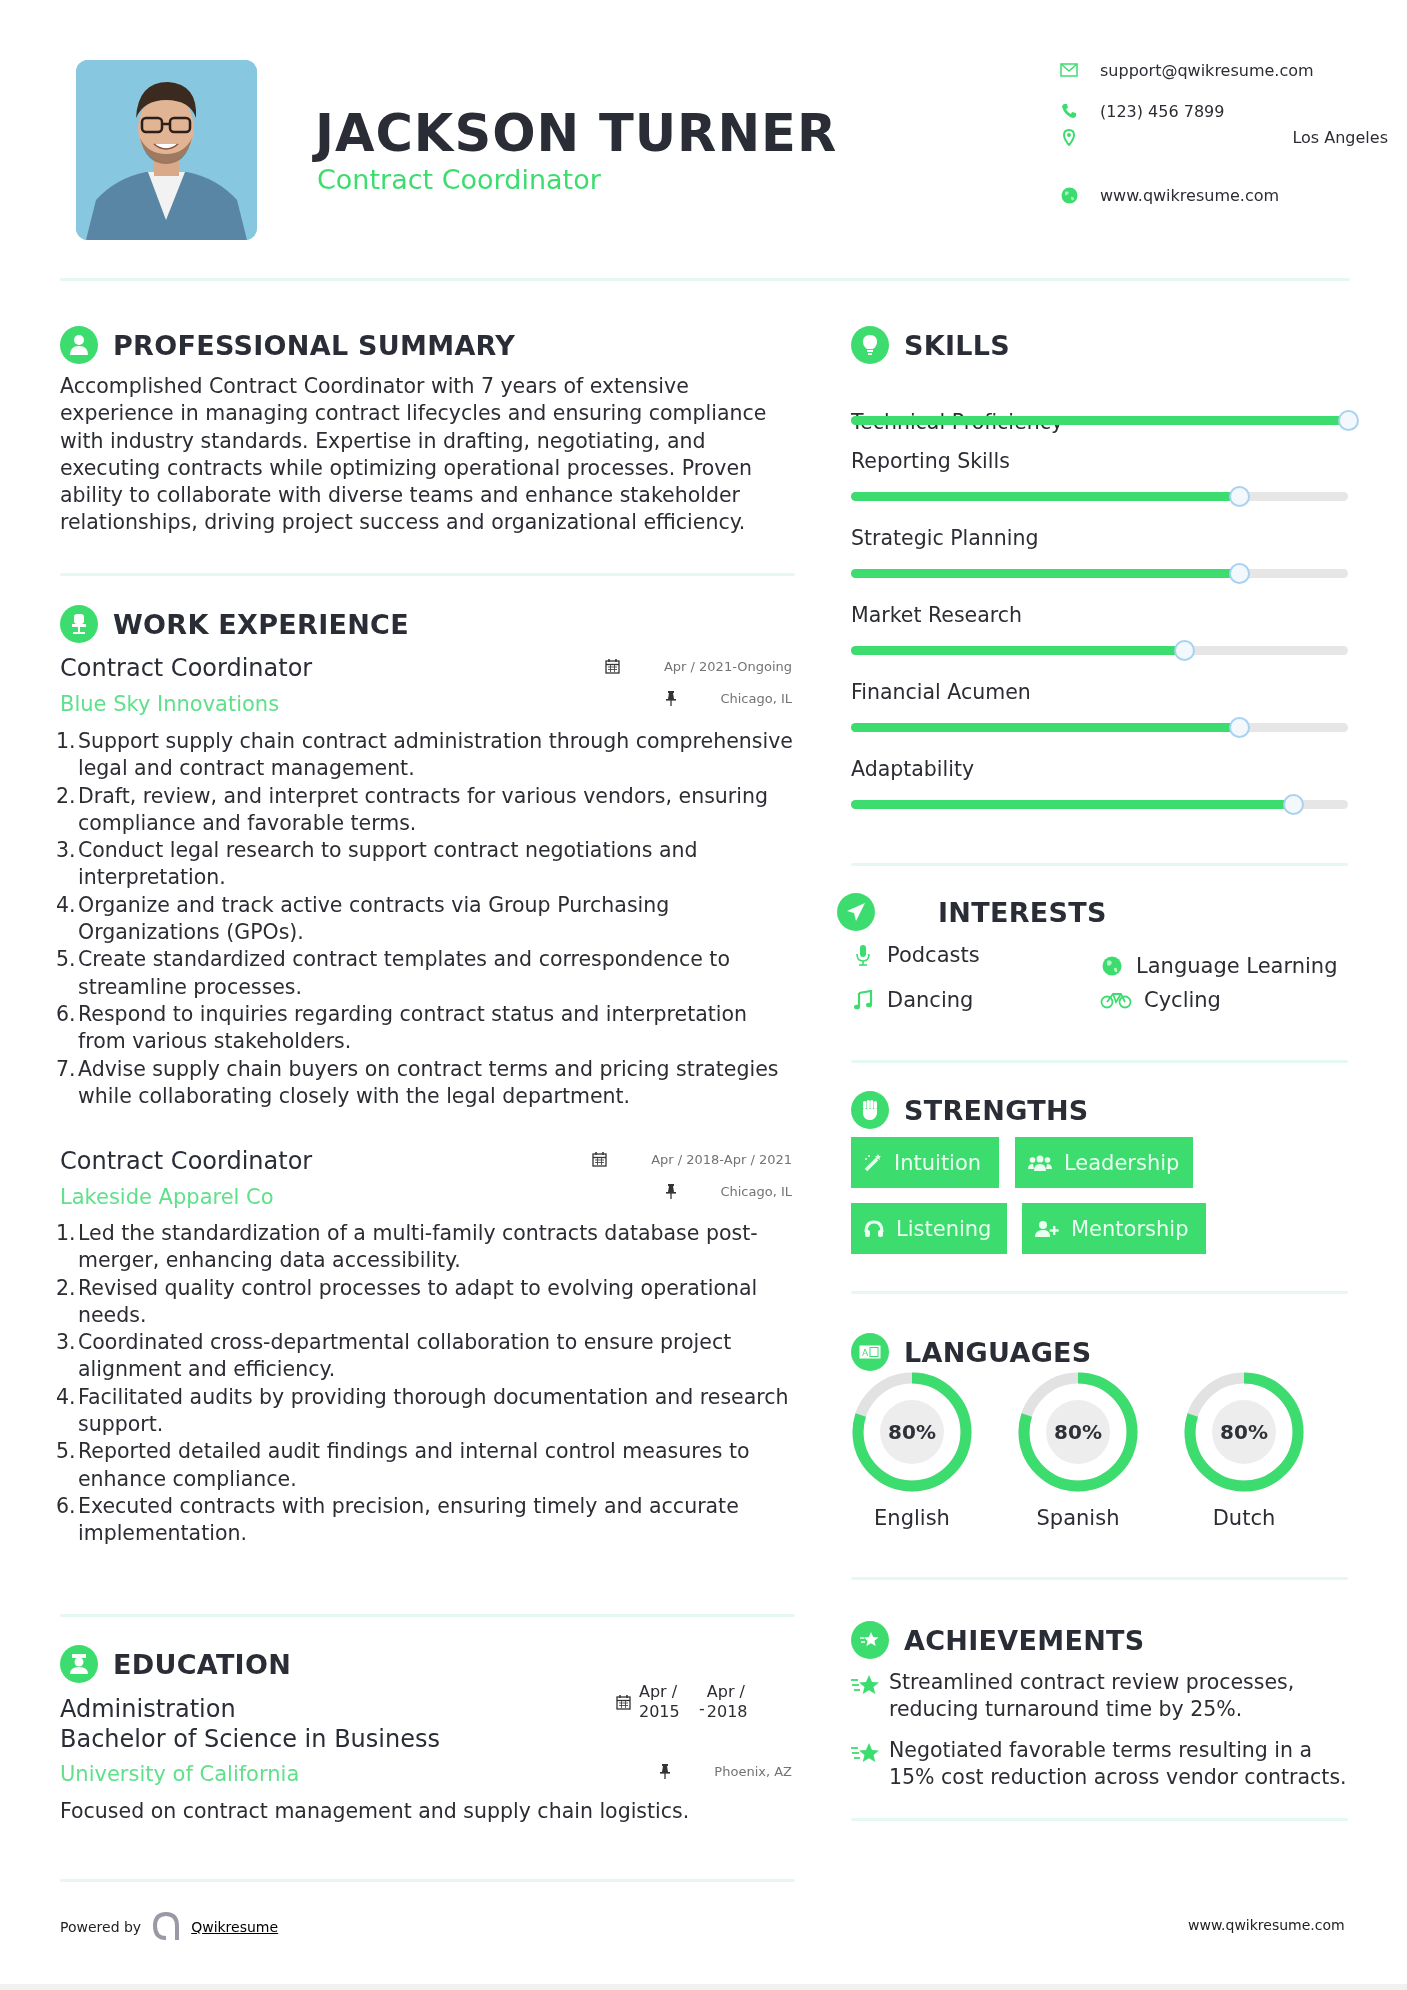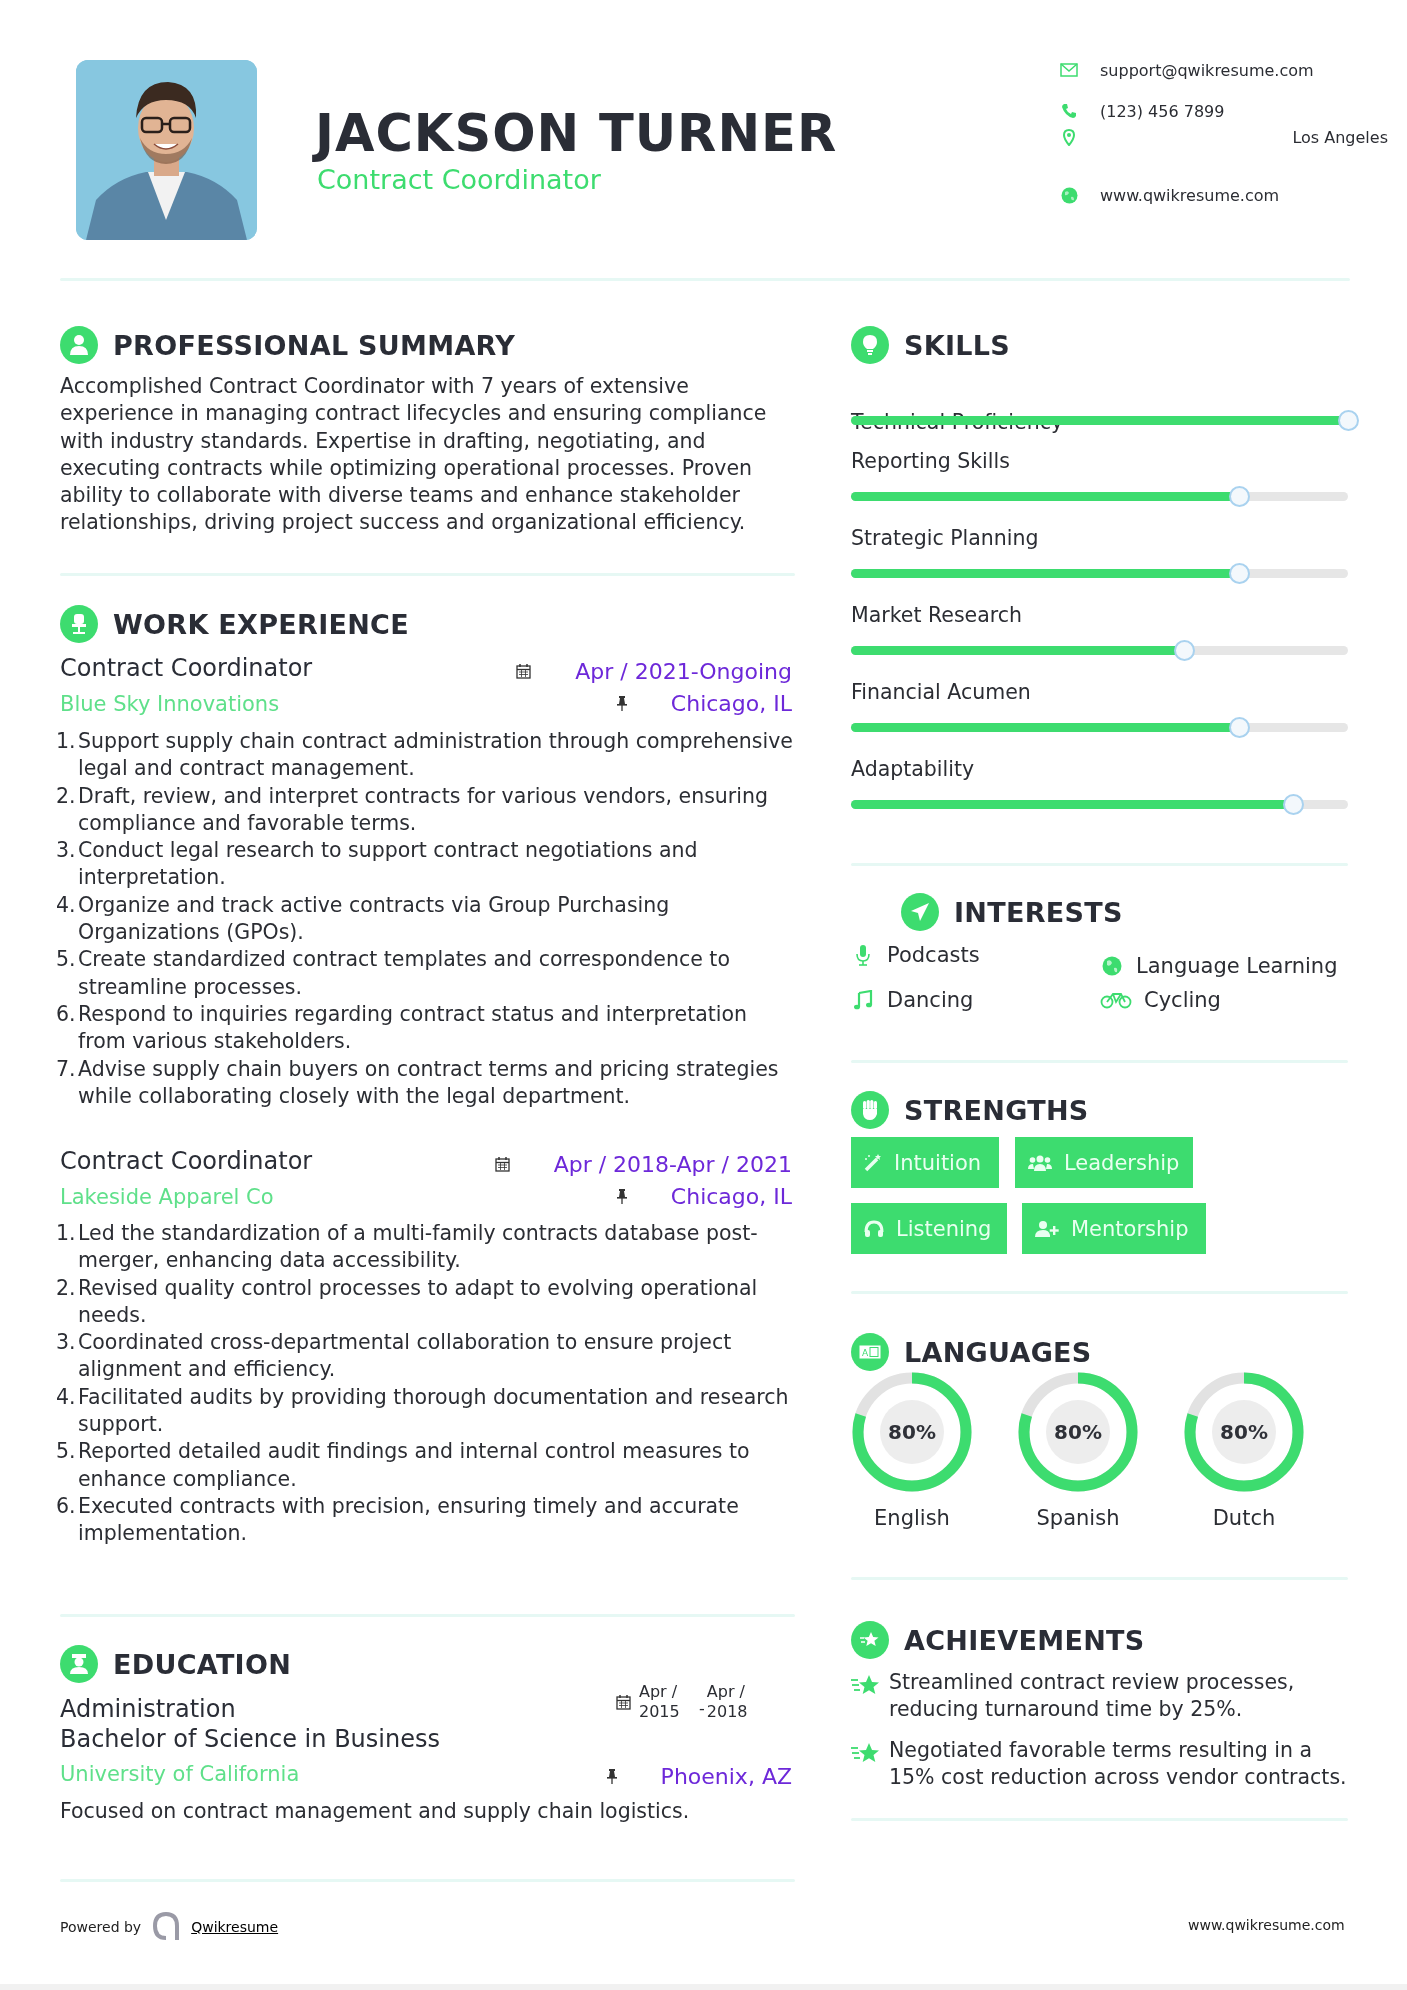--- a/index.html
+++ b/index.html
@@ -18,21 +18,21 @@
 
   
   .sec-head { display: flex; align-items: center; white-space: nowrap; }
   .sec-head .circ { width: 38px; height: 38px; border-radius: 50%; background: #3ddc6f; display: inline-flex; align-items: center; justify-content: center; margin-right: 15px; }
   .sec-head .label { font-size: 27px; font-weight: bold; color: #2a2d36; letter-spacing: 0.3px; }
 
   .body-text { font-size: 20.5px; line-height: 27.3px; color: #2b2d33; }
   .left-col { left: 60px; width: 740px; }
   .job-title { font-size: 24px; color: #2a2d36; white-space: nowrap; }
   .company { font-size: 21px; color: #5fe08a; white-space: nowrap; }
-  .meta { font-size: 22px; color: #6d28d9; display: flex; align-items: center; justify-content: flex-end; white-space: nowrap; gap: 36px; }
+  .meta { font-size: 13px; color: #737373; display: flex; align-items: center; justify-content: flex-end; white-space: nowrap; gap: 36px; }
   .meta .mi { margin-right: 8px; display: inline-flex; }
   ol.bul { list-style: none; }
   ol.bul li { position: relative; padding-left: 18px; }
   ol.bul li .num { position: absolute; left: -4px; top: 0; }
 
   
   .skill-label { left: 851px; font-size: 20.5px; color: #2b2d33; white-space: nowrap; }
   .skill-track { left: 851px; width: 497px; height: 9px; background: #e6e6e6; border-radius: 5px; }
   .skill-fill { position: absolute; left: 0; top: 0; height: 9px; background: #3ddc6f; border-radius: 5px; }
   .skill-knob { position: absolute; top: -6px; width: 21px; height: 21px; border-radius: 50%; background: #f3f8fc; border: 2px solid #a9d2ef; margin-left: -10px; }
@@ -320,21 +320,21 @@
 </div>
 
 <div class="abs skill-label" style="top:757px;">Adaptability</div>
 <div class="abs skill-track" style="top:800px;">
   <div class="skill-fill" style="width:89%;"></div>
   <div class="skill-knob" style="left:89%;"></div>
 </div>
 
 <div class="divider" style="left:851px; top:863px; width:497px;"></div>
 
-<div class="abs sec-head" style="left:901px; top:893px;">
+<div class="abs sec-head" style="left:837px; top:893px;gap:48px;">
   <span class="circ">
     <svg width="20" height="20" viewBox="0 0 20 20">
         <path d="M19 1 L1 9 L8 11 L10 19 Z" fill="#fff"></path>
       </svg>
   </span>
   <span class="label">INTERESTS</span>
 </div>
 <div class="abs interest" style="left:851px; top:943px;">
   <span class="ii">
     <svg width="14" height="22" viewBox="0 0 14 22">

